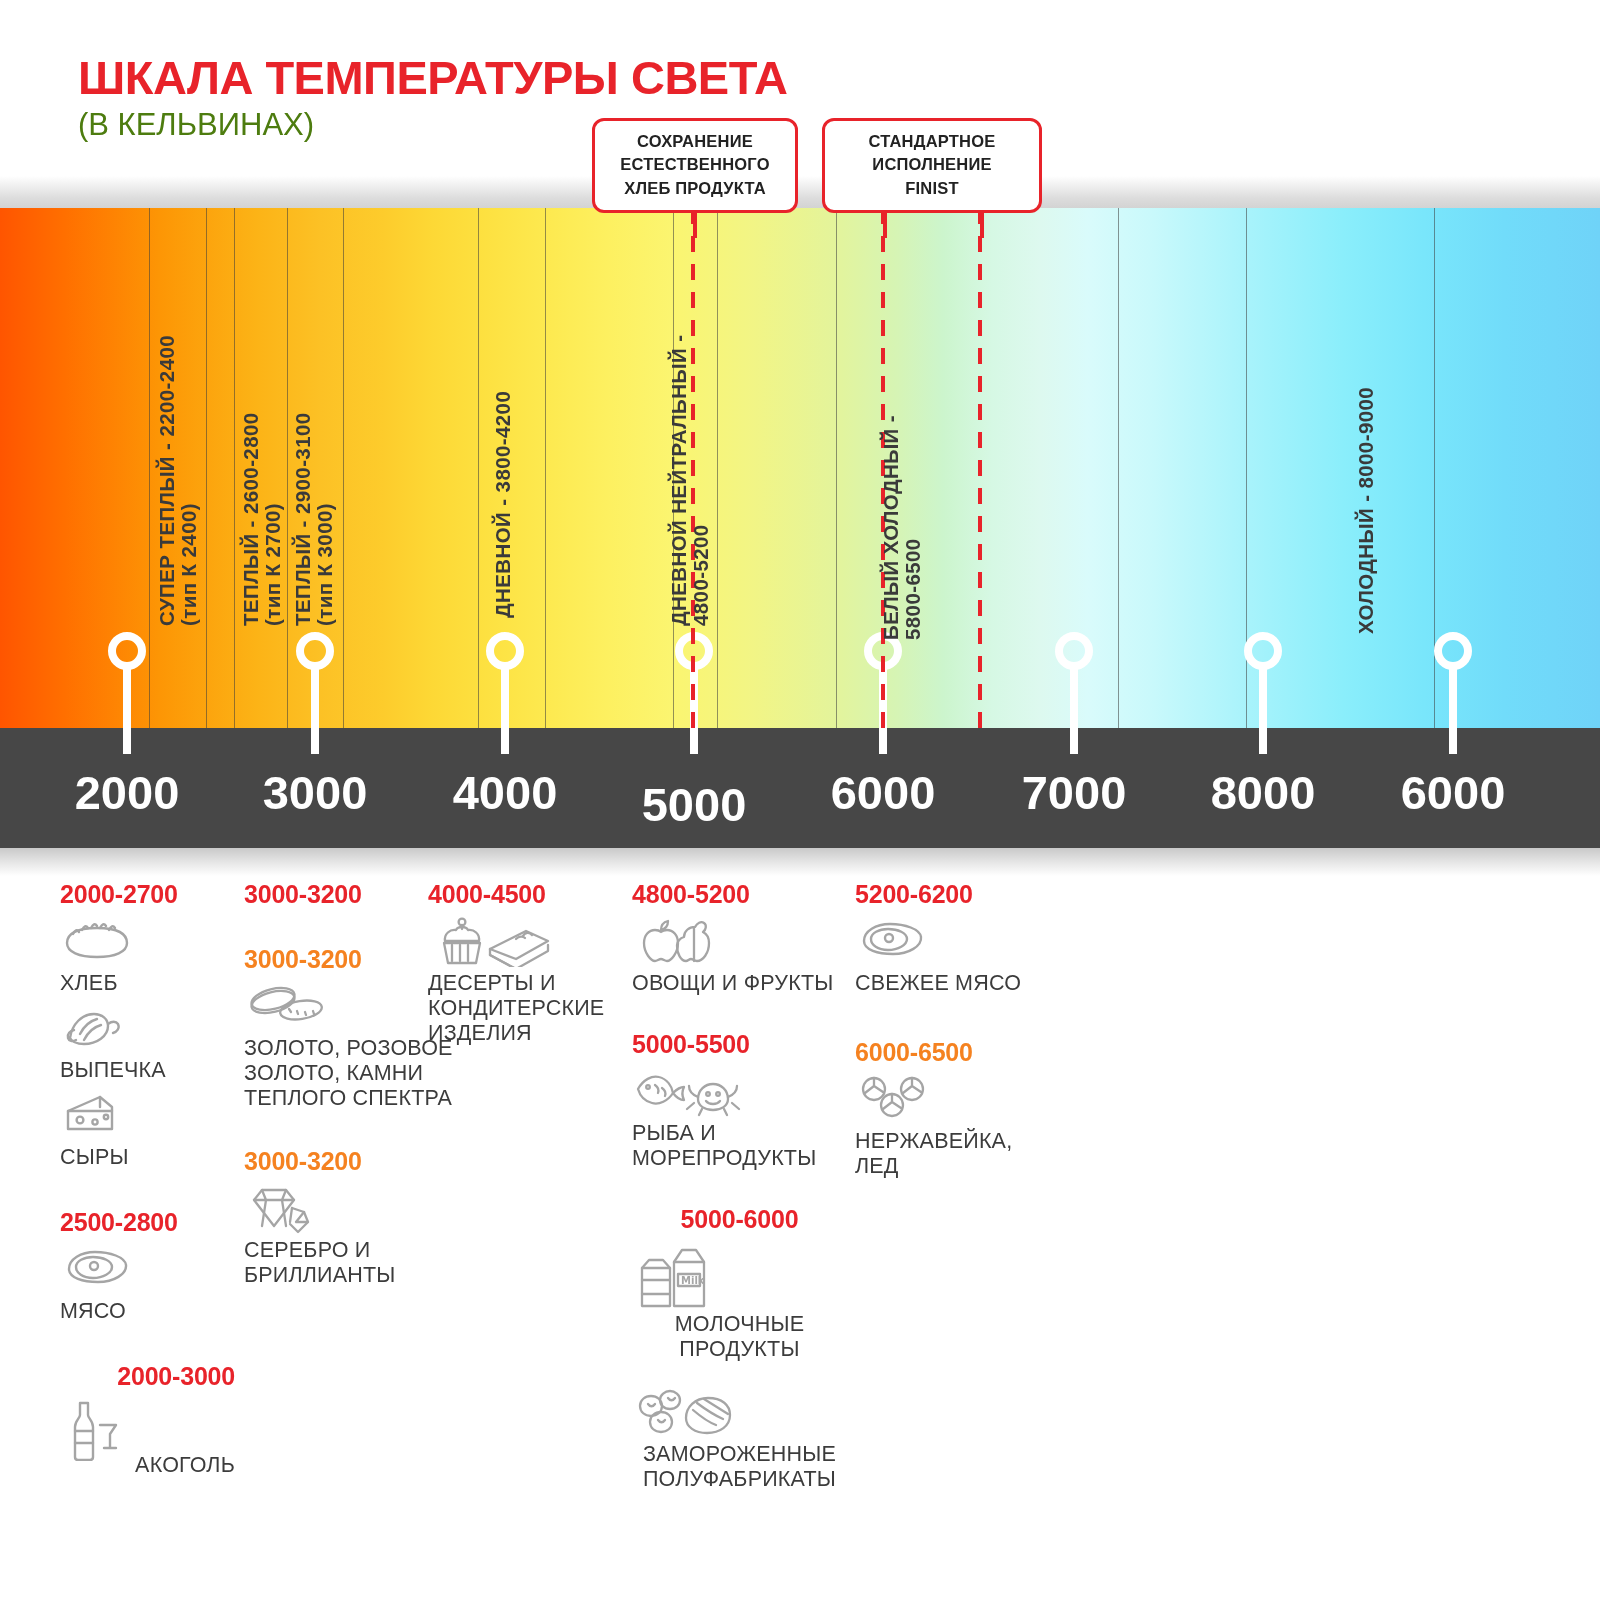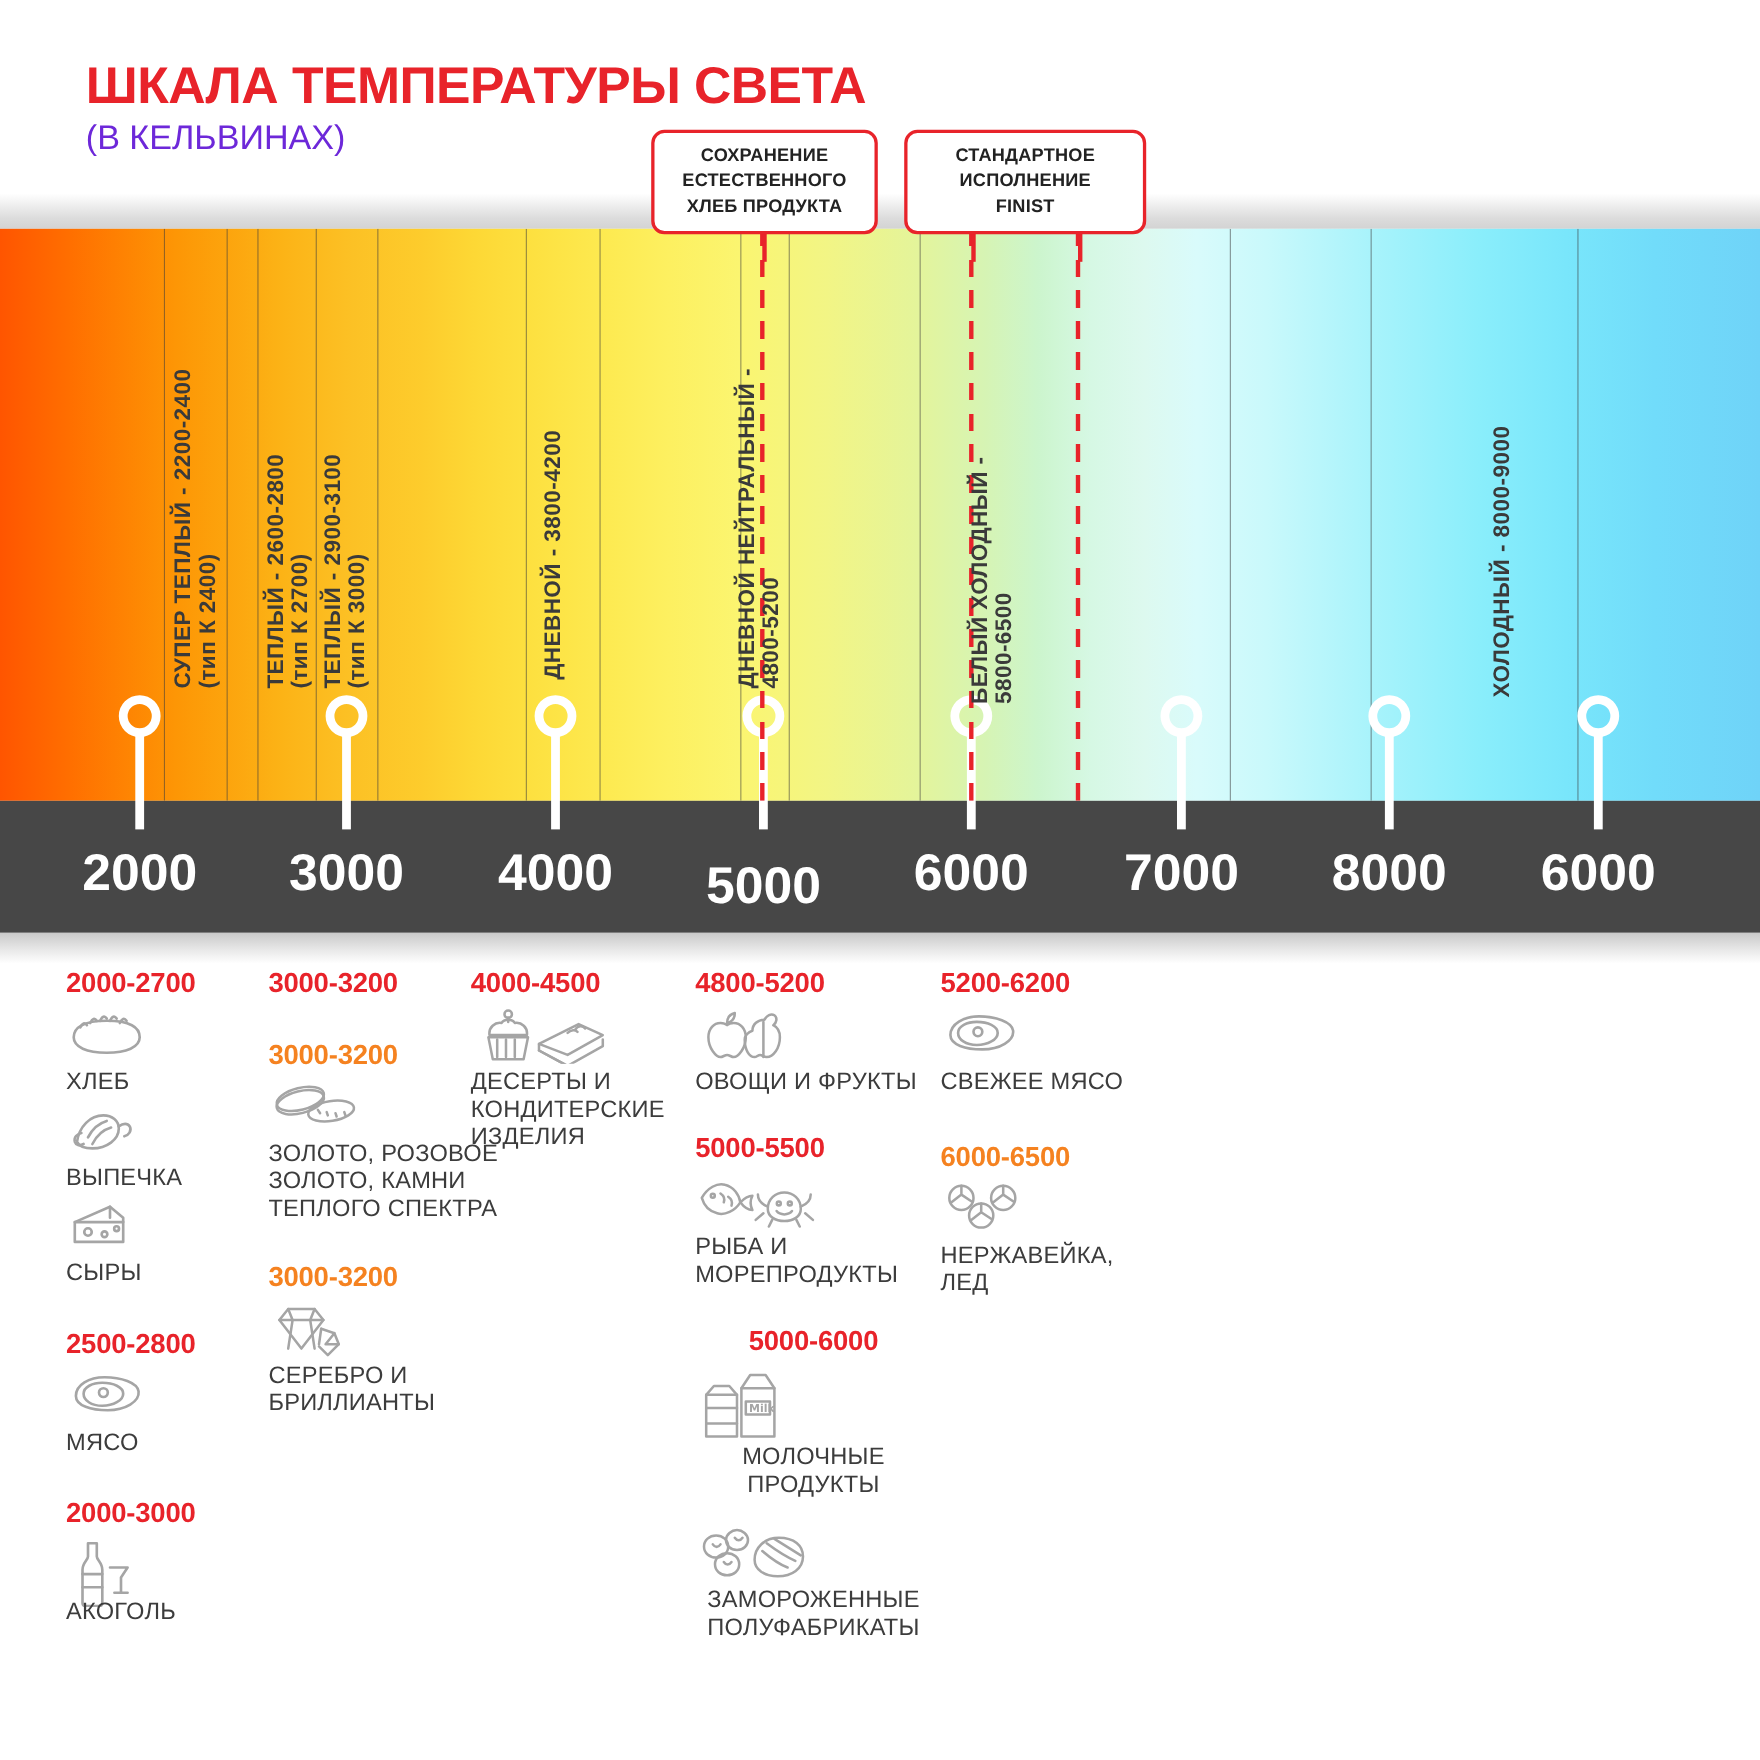--- a/index.html
+++ b/index.html
@@ -13,21 +13,21 @@
 
   
   #header{position:absolute;left:0;top:0;width:1600px;height:200px;margin-top:12px;}
   #title{
     position:absolute;left:78px;top:38px;
     font-size:47px;font-weight:bold;color:#E8232A;
     letter-spacing:-0.5px;white-space:nowrap;
   }
   #subtitle{
     position:absolute;left:78px;top:95px;
-    font-size:31px;font-weight:normal;color:#6d28d9;
+    font-size:31px;font-weight:normal;color:#4d7c0f;
     white-space:nowrap;
   }
 
   
   .callout{
     position:absolute;
     border:3px solid #E8232A;
     border-radius:12px;
     background:#ffffff;
     text-align:center;
@@ -314,21 +314,21 @@
                 <path d="M7 24c0-10 12-17 26-17 15 0 30 5 31 13 1 9-12 17-28 17C21 37 7 33 7 24z"></path>
                 <path d="M14 22c0-6 8-10 17-10 10 0 19 4 19 10s-9 11-19 11-17-5-17-11z"></path>
                 <circle cx="32" cy="21" r="4"></circle>
               </g>
             </svg>
         </span>
         <span class="cap">МЯСО</span>
       </div>
     </div>
 
-    <div class="grp" style="margin-top:38px;">
+    <div class="grp" style="margin-top:38px;text-align:right;">
       <div class="rng red">2000-3000</div>
       <div class="item">
         <span class="ico">
           <svg width="62" height="62" viewBox="0 0 62 62">
               <g fill="none" stroke="#A5A5A5" stroke-width="2.4" stroke-linecap="round" stroke-linejoin="round">
                 <path d="M18 4h8v12c0 3 5 6 5 12v30c0 2-1 3-3 3H16c-2 0-3-1-3-3V28c0-6 5-9 5-12z"></path>
                 <path d="M13 32h18M13 44h18"></path>
                 <path d="M38 26h16l-6 9v14M42 49h12"></path>
               </g>
             </svg>

